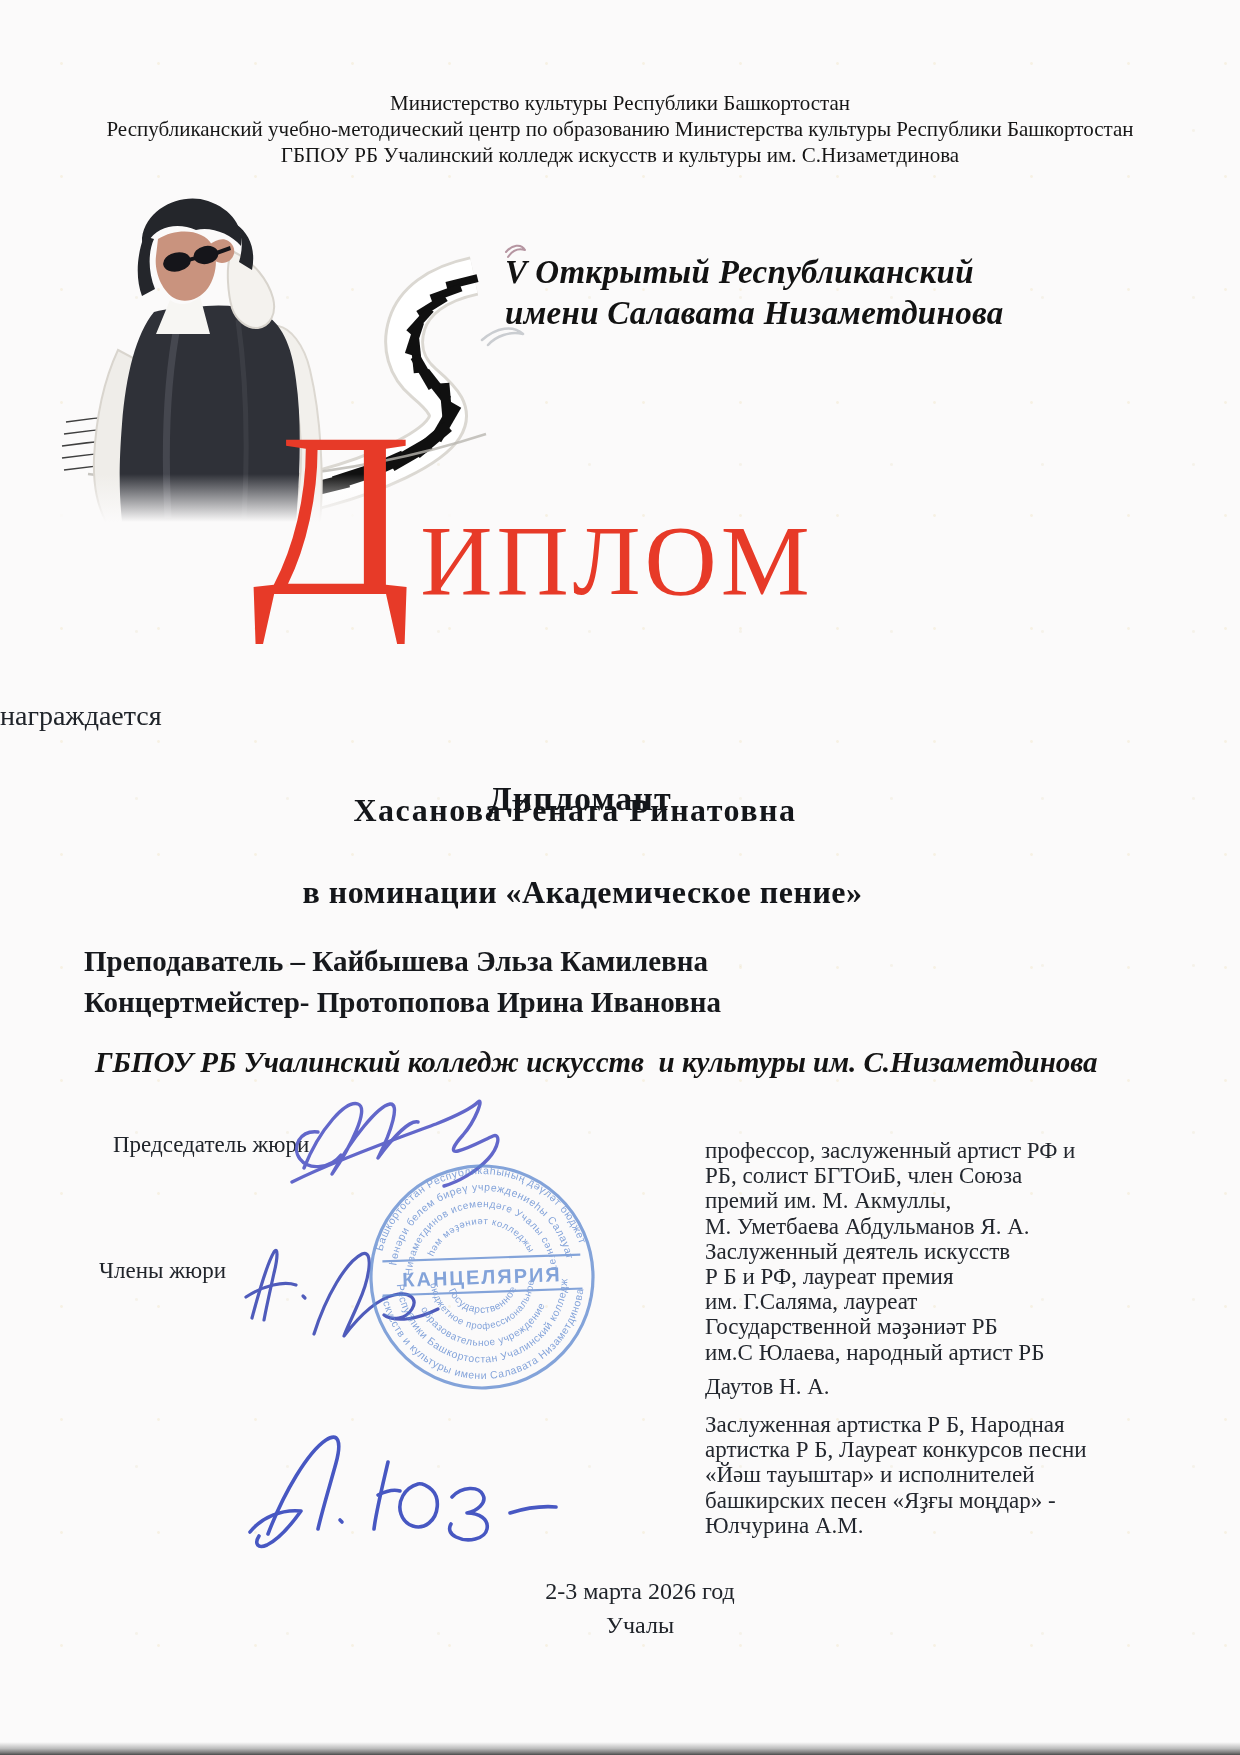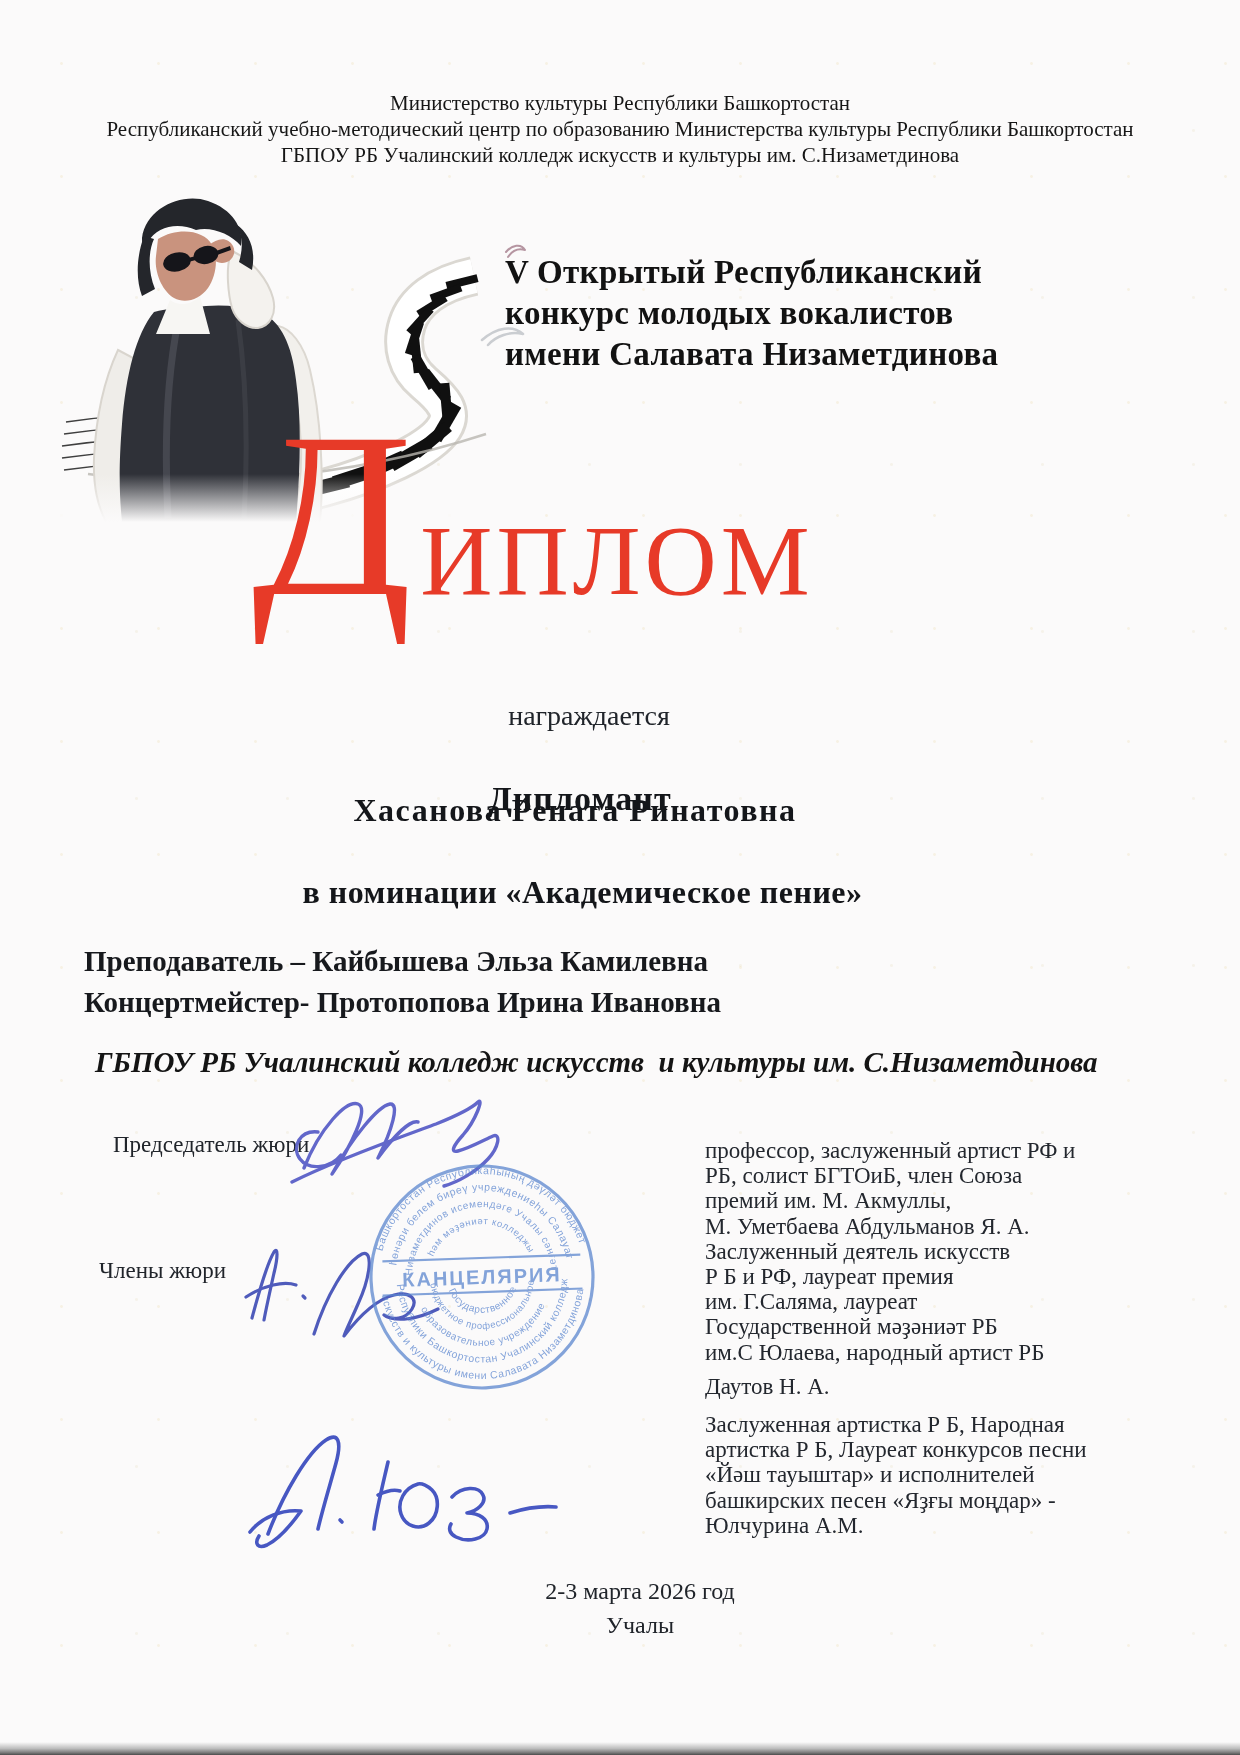--- a/index.html
+++ b/index.html
@@ -14,30 +14,30 @@
       radial-gradient(circle, rgba(200,170,90,.10) 1px, transparent 1.8px);
     background-size:97px 113px, 151px 167px;
     background-position:13px 7px, 61px 47px;
     font-family:"Liberation Serif", serif;
     color:#1b1b1b;
   }
   .abs{position:absolute;}
   
   .header{left:0;top:90px;width:1240px;text-align:center;font-size:21px;line-height:26px;color:#161616;}
   
-  .comp-title{left:505px;top:252px;width:560px;font-size:33px;line-height:41px;font-weight:bold;color:#121212;letter-spacing:.3px;}
+  .comp-title{left:505px;top:252px;width:560px;font-size:33px;line-height:41px;font-weight:bold;font-style:italic;color:#121212;letter-spacing:.3px;}
   
   .diploma-word{
     left:252px;top:398px;width:760px;
     font-size:100px;line-height:1;color:#e73a28;
     text-transform:uppercase;letter-spacing:4px;
     font-weight:normal;z-index:4;
   }
   .diploma-word::first-letter{font-size:235px;letter-spacing:8px;}
-  .awarded{left:0;top:700px;width:1160px;text-align:center;font-size:28px;color:#20242a;padding-left:9px;}
+  .awarded{left:0;top:700px;width:1160px;font-size:28px;color:#20242a;}
   .award-title{left:0;top:780px;width:1160px;text-align:center;font-size:34px;font-weight:bold;letter-spacing:1px;color:#14161a;}
   .recipient{left:0;top:792px;width:1150px;text-align:center;font-size:32px;font-weight:bold;letter-spacing:1.5px;color:#14161a;}
   .nomination{left:0;top:874px;width:1165px;text-align:center;font-size:32px;font-weight:bold;letter-spacing:.5px;color:#14161a;}
   .teacher{left:84px;top:945px;font-size:29px;font-weight:bold;color:#17191d;}
   .concertmaster{left:84px;top:986px;font-size:29px;font-weight:bold;color:#17191d;}
   .college{left:95px;top:1046px;font-size:29px;font-weight:bold;font-style:italic;white-space:pre;color:#141414;}
   .jury-chair-label{left:113px;top:1132px;font-size:23px;color:#20242a;}
   .jury-members-label{left:99px;top:1258px;font-size:23px;color:#20242a;}
   
   .right-col{left:705px;top:1138px;width:460px;font-size:23px;line-height:25.2px;color:#23272e;}
@@ -125,21 +125,20 @@
         <ellipse cx="148" cy="73" rx="12.5" ry="9" transform="rotate(-12 148 73)"></ellipse>
         <path d="M 130 76 L 138 74 L 138 78 L 130 80 Z"></path>
         <path d="M 158 69 L 172 64 L 173 68 L 159 73 Z"></path>
       </g>
     </g>
     <rect x="0" y="292" width="440" height="48" fill="url(#fadeB)"></rect>
   </svg>
 
   <div class="abs comp-title">
     <div>V Открытый Республиканский</div>
-    <div>конкурс молодых вокалистов</div>
     <div>имени Салавата Низаметдинова</div>
   </div>
 
   <div class="abs diploma-word">Диплом</div>
 
   <div class="abs awarded">награждается</div>
   <div class="abs award-title">Дипломант</div>
   <div class="abs recipient">Хасанова Рената Ринатовна</div>
   <div class="abs nomination">в номинации «Академическое пение»</div>
 

